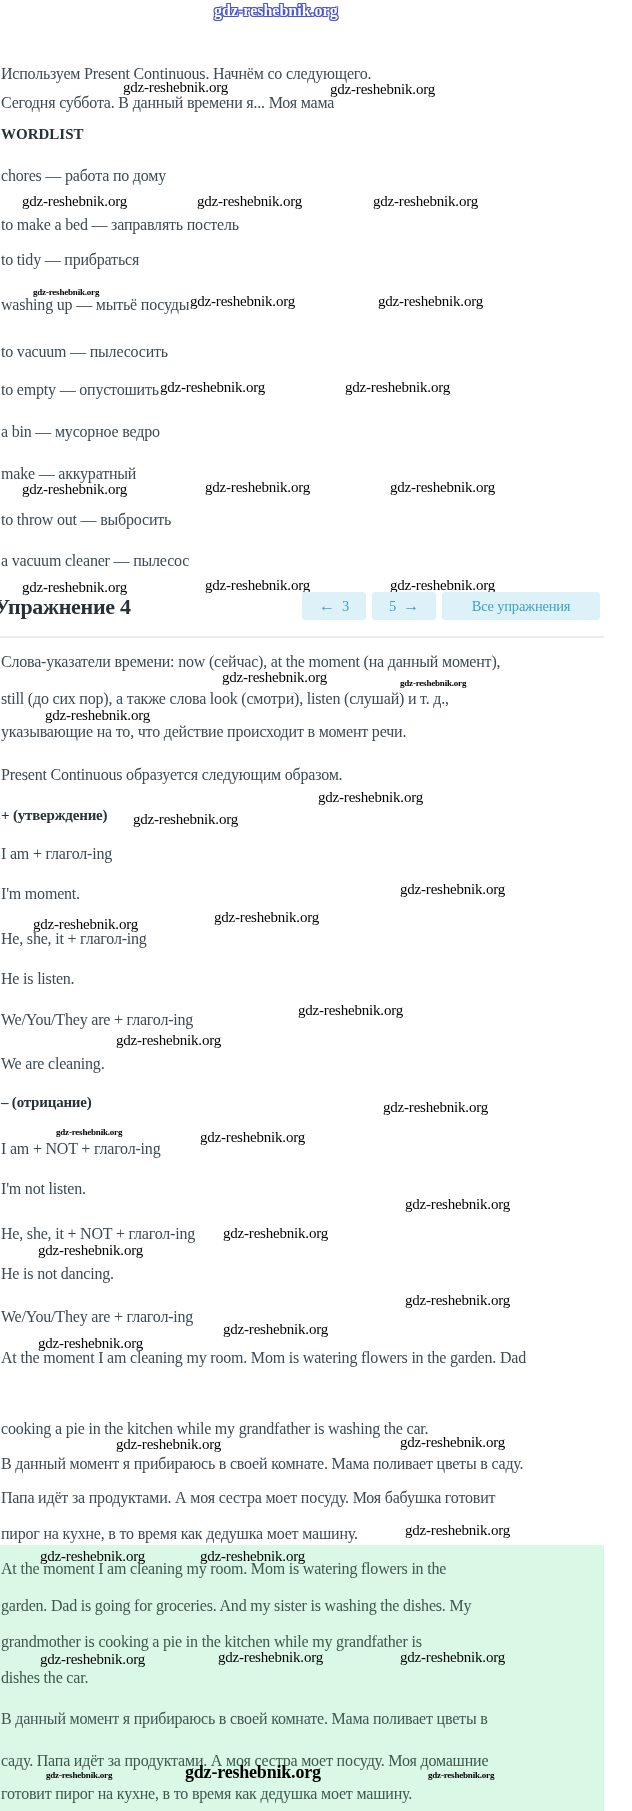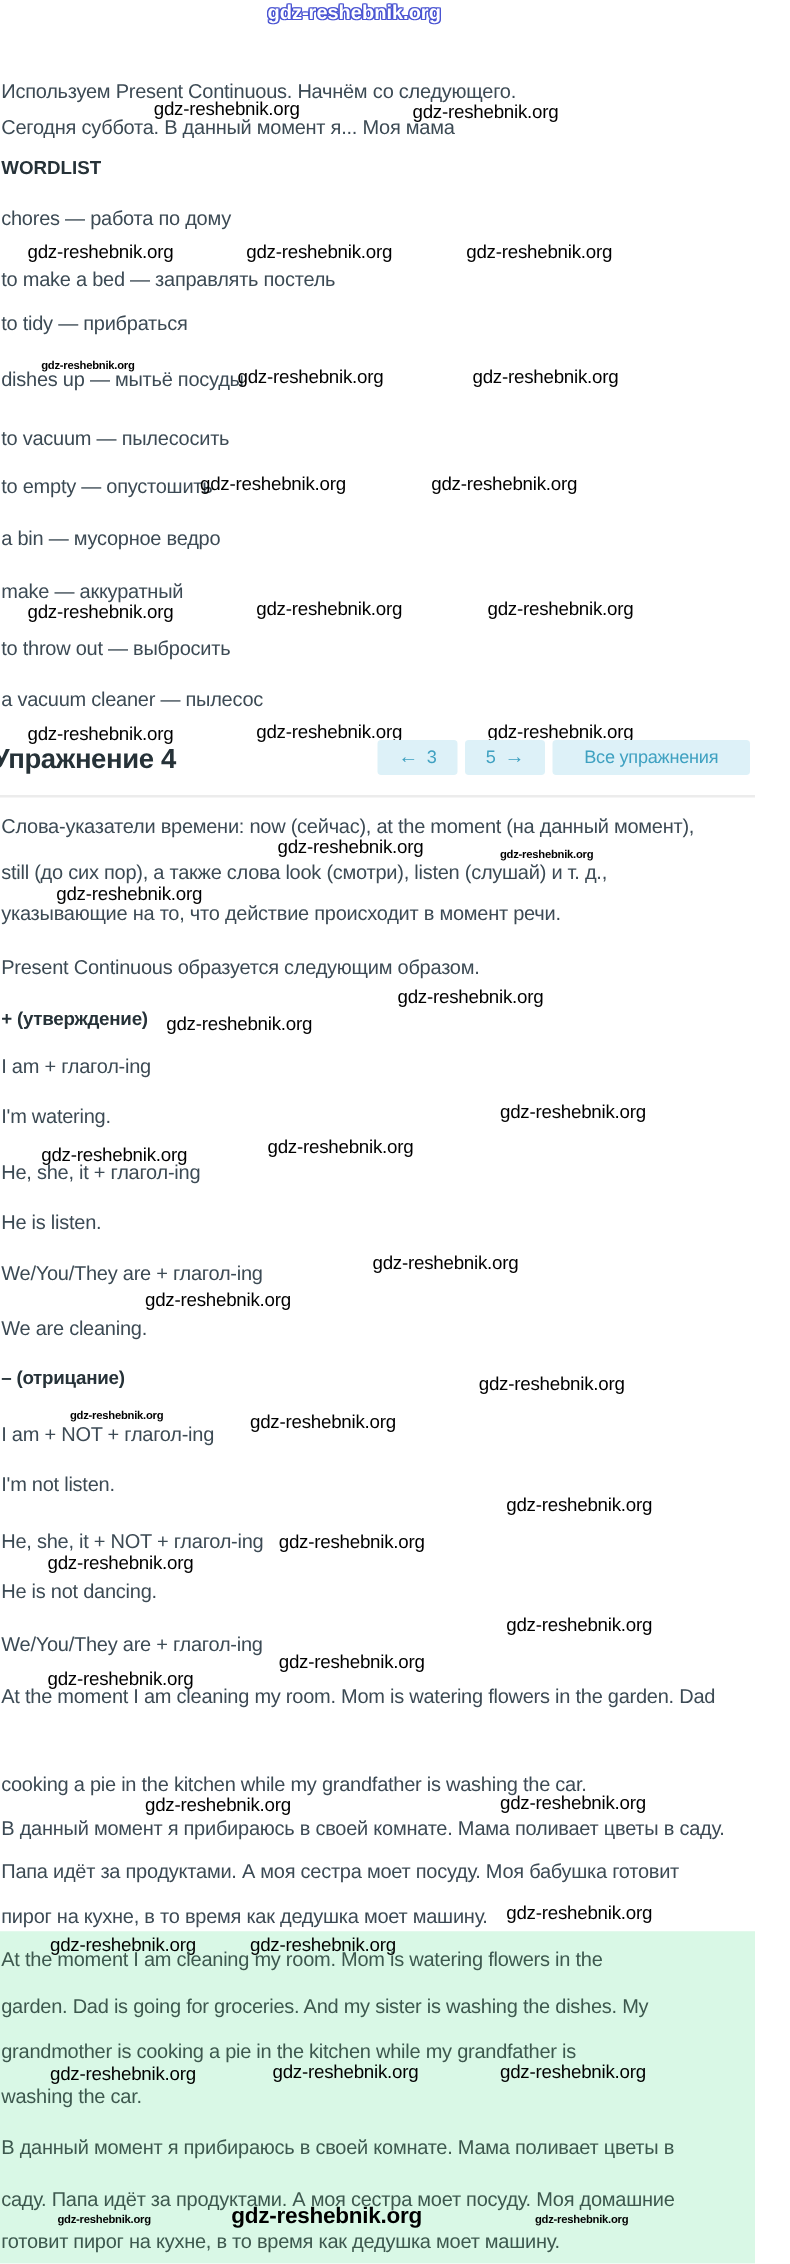--- a/index.html
+++ b/index.html
@@ -1,18 +1,18 @@
 <!DOCTYPE html>
 <html><head>
 <meta charset="utf-8">
 <style>
   html,body{margin:0;padding:0;background:#ffffff;}
   .page{
     position:relative;width:604px;height:1811px;overflow:hidden;background:#fff;
-    font-family:Liberation Sans, sans-serif;
+    font-family:Liberation Serif, serif;
   }
   
   .t{
     position:absolute;white-space:nowrap;font-size:16px;line-height:1;
     color:#3c4a54;letter-spacing:-0.2px;
   }
   .b{font-weight:bold;color:#263238;font-size:15px;}
   .h-wordlist{font-weight:bold;color:#263238;font-size:15px;letter-spacing:0;}
   .h-ex{font-weight:bold;color:#263238;font-size:22px;letter-spacing:-0.3px;}
   
@@ -44,31 +44,31 @@
 </head>
 <body>
 
 <div class="page">
 
   <div class="wm-outline" style="left:214px;top:3px">gdz-reshebnik.org</div>
 
   <div class="t" style="left:1px;top:66px">Используем Present Continuous. Начнём со следующего.</div>
   <div class="wm" style="left:123px;top:80px">gdz-reshebnik.org</div>
   <div class="wm" style="left:330px;top:82px">gdz-reshebnik.org</div>
-  <div class="t" style="left:1px;top:95px">Сегодня суббота. В данный момент я... Моя мама</div>
+  <div class="t" style="left:1px;top:95px">Сегодня суббота. В данный времени я... Моя мама</div>
 
   <div class="t h-wordlist" style="left:1px;top:127px">WORDLIST</div>
   <div class="t" style="left:1px;top:168px">chores — работа по дому</div>
   <div class="wm" style="left:22px;top:194px">gdz-reshebnik.org</div>
   <div class="wm" style="left:197px;top:194px">gdz-reshebnik.org</div>
   <div class="wm" style="left:373px;top:194px">gdz-reshebnik.org</div>
   <div class="t" style="left:1px;top:217px">to make a bed — заправлять постель</div>
   <div class="t" style="left:1px;top:252px">to tidy — прибраться</div>
   <div class="wm wm-s" style="left:33px;top:288px">gdz-reshebnik.org</div>
-  <div class="t" style="left:1px;top:297px">dishes up — мытьё посуды</div>
+  <div class="t" style="left:1px;top:297px">washing up — мытьё посуды</div>
   <div class="wm" style="left:190px;top:294px">gdz-reshebnik.org</div>
   <div class="wm" style="left:378px;top:294px">gdz-reshebnik.org</div>
   <div class="t" style="left:1px;top:344px">to vacuum — пылесосить</div>
   <div class="t" style="left:1px;top:382px">to empty — опустошить</div>
   <div class="wm" style="left:160px;top:380px">gdz-reshebnik.org</div>
   <div class="wm" style="left:345px;top:380px">gdz-reshebnik.org</div>
   <div class="t" style="left:1px;top:424px">a bin — мусорное ведро</div>
   <div class="t" style="left:1px;top:466px">make — аккуратный</div>
   <div class="wm" style="left:22px;top:482px">gdz-reshebnik.org</div>
   <div class="wm" style="left:205px;top:480px">gdz-reshebnik.org</div>
@@ -101,21 +101,21 @@
   <div class="t" style="left:1px;top:691px">still (до сих пор), а также слова look (смотри), listen (слушай) и т. д.,</div>
   <div class="wm" style="left:45px;top:708px">gdz-reshebnik.org</div>
   <div class="t" style="left:1px;top:724px">указывающие на то, что действие происходит в момент речи.</div>
   <div class="t" style="left:1px;top:767px">Present Continuous образуется следующим образом.</div>
   <div class="wm" style="left:318px;top:790px">gdz-reshebnik.org</div>
 
   <div class="t b" style="left:1px;top:808px">+ (утверждение)</div>
   <div class="wm" style="left:133px;top:812px">gdz-reshebnik.org</div>
   <div class="t" style="left:1px;top:846px">I am + глагол-ing</div>
   <div class="wm" style="left:400px;top:882px">gdz-reshebnik.org</div>
-  <div class="t" style="left:1px;top:886px">I'm watering.</div>
+  <div class="t" style="left:1px;top:886px">I'm moment.</div>
   <div class="wm" style="left:214px;top:910px">gdz-reshebnik.org</div>
   <div class="wm" style="left:33px;top:917px">gdz-reshebnik.org</div>
   <div class="t" style="left:1px;top:931px">He, she, it + глагол-ing</div>
   <div class="t" style="left:1px;top:971px">He is listen.</div>
   <div class="wm" style="left:298px;top:1003px">gdz-reshebnik.org</div>
   <div class="t" style="left:1px;top:1012px">We/You/They are + глагол-ing</div>
   <div class="wm" style="left:116px;top:1033px">gdz-reshebnik.org</div>
   <div class="t" style="left:1px;top:1056px">We are cleaning.</div>
 
   <div class="t b" style="left:1px;top:1095px">– (отрицание)</div>
@@ -145,21 +145,21 @@
 
   <div class="green-block"></div>
   <div class="wm" style="left:40px;top:1549px">gdz-reshebnik.org</div>
   <div class="wm" style="left:200px;top:1549px">gdz-reshebnik.org</div>
   <div class="t gt" style="left:1px;top:1561px">At the moment I am cleaning my room. Mom is watering flowers in the</div>
   <div class="t gt" style="left:1px;top:1634px">grandmother is cooking a pie in the kitchen while my grandfather is</div>
   <div class="t gt" style="left:1px;top:1598px">garden. Dad is going for groceries. And my sister is washing the dishes. My</div>
   <div class="wm" style="left:40px;top:1652px">gdz-reshebnik.org</div>
   <div class="wm" style="left:218px;top:1650px">gdz-reshebnik.org</div>
   <div class="wm" style="left:400px;top:1650px">gdz-reshebnik.org</div>
-  <div class="t gt" style="left:1px;top:1670px">washing the car.</div>
+  <div class="t gt" style="left:1px;top:1670px">dishes the car.</div>
   <div class="t gt" style="left:1px;top:1711px">В данный момент я прибираюсь в своей комнате. Мама поливает цветы в</div>
   <div class="t gt" style="left:1px;top:1753px">саду. Папа идёт за продуктами. А моя сестра моет посуду. Моя домашние</div>
   <div class="wm wm-s" style="left:46px;top:1771px">gdz-reshebnik.org</div>
   <div class="wm wm-xl" style="left:185px;top:1763px">gdz-reshebnik.org</div>
   <div class="wm wm-s" style="left:428px;top:1771px">gdz-reshebnik.org</div>
   <div class="t gt" style="left:1px;top:1786px">готовит пирог на кухне, в то время как дедушка моет машину.</div>
 
 </div>
 
 </body></html>

